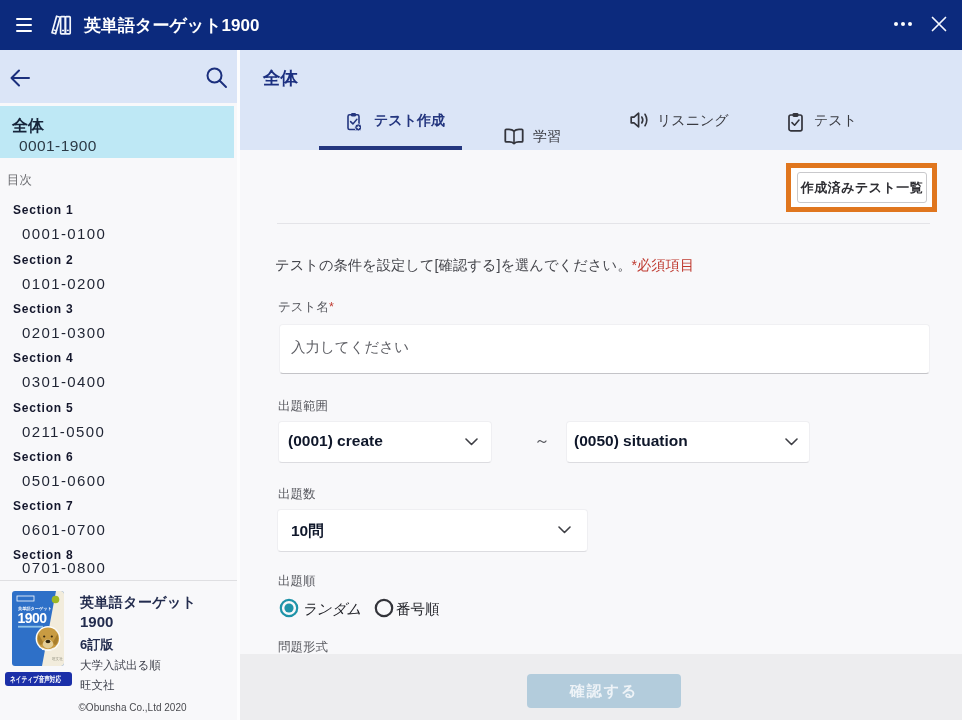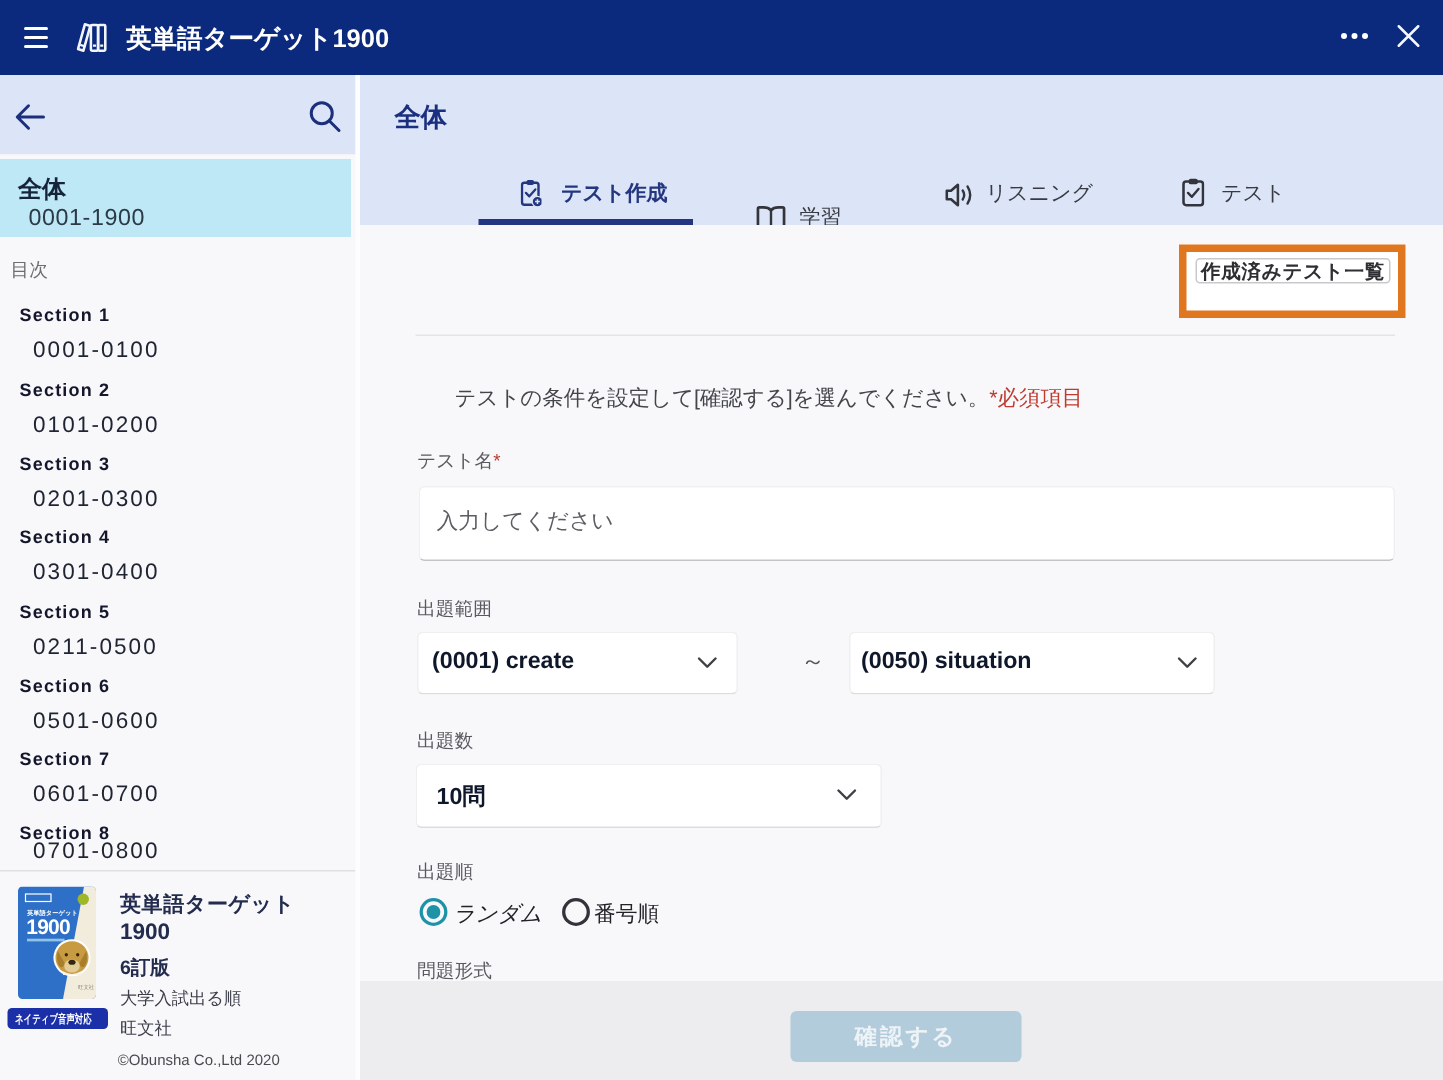--- a/index.html
+++ b/index.html
@@ -23,32 +23,32 @@
 
 #bookpanel { left:0; top:580px; width:237px; height:140px; background:#f8f8fa; border-top:1px solid #dfdfe2; }
 
 
 #divider { left:237px; top:50px; width:3px; height:670px; background:#fdfdfe; }
 .grip { width:2px; height:15px; background:#a8a8ae; border-radius:1px; }
 
 
 #c-header { left:240px; top:50px; width:722px; height:100px; background:#dbe5f7; }
 #c-title { left:263px; top:66px; font-size:17.5px; font-weight:bold; color:#1b2f80; }
-.tab { top:112px; height:26px; display:flex; align-items:flex-end; gap:10px; }
+.tab { top:112px; height:26px; display:flex; align-items:flex-start; gap:10px; }
 .tab-label { font-size:14px; color:#3a3b42; }
 .tab1 .tab-label { color:#24367f; font-weight:bold; }
 #underline { left:319px; top:146px; width:143px; height:4px; background:#24367f; }
 
 #c-body { left:240px; top:150px; width:722px; height:570px; background:#f8f8fa; }
 
 
 #orange { left:786px; top:163px; width:151px; height:49px; border:5px solid #e0761e; background:#ffffff; }
-#btn-list { left:797px; top:172px; width:130px; height:17px; background:#fff; border:1px solid #c9c9cc; border-radius:3px; font-size:13px; font-weight:bold; color:#2e2e33; display:flex; align-items:center; justify-content:center; letter-spacing:0.5px;}
+#btn-list { left:797px; top:172px; width:130px; height:31px; background:#fff; border:1px solid #c9c9cc; border-radius:3px; font-size:13px; font-weight:bold; color:#2e2e33; display:flex; align-items:center; justify-content:center; letter-spacing:0.5px;}
 #sep { left:277px; top:223px; width:653px; height:1px; background:#e4e4e8; }
-#sentence { left:275px; top:256px; font-size:14.3px; color:#44454b;margin-left:28px; }
+#sentence { left:275px; top:256px; font-size:14.3px; color:#44454b; }
 #sentence .red { color:#bf3a30; }
 .flabel { font-size:12.5px; color:#595a60; }
 .red { color:#bf3a30; }
 
 #input1 { left:279px; top:324px; width:651px; height:50px; background:#fff; border-radius:4px; border:1px solid #f0f0f3; border-bottom:1.5px solid #c4c4c8; }
 #ph1 { left:291px; top:338px; font-size:14.5px; color:#5d5e64; }
 
 .dd { background:#fff; border-radius:4px; border:1px solid #efeff2; border-bottom:1px solid #dcdce0; }
 #dd1 { left:278px; top:421px; width:214px; height:42px; }
 #dd2 { left:566px; top:421px; width:244px; height:42px; }

